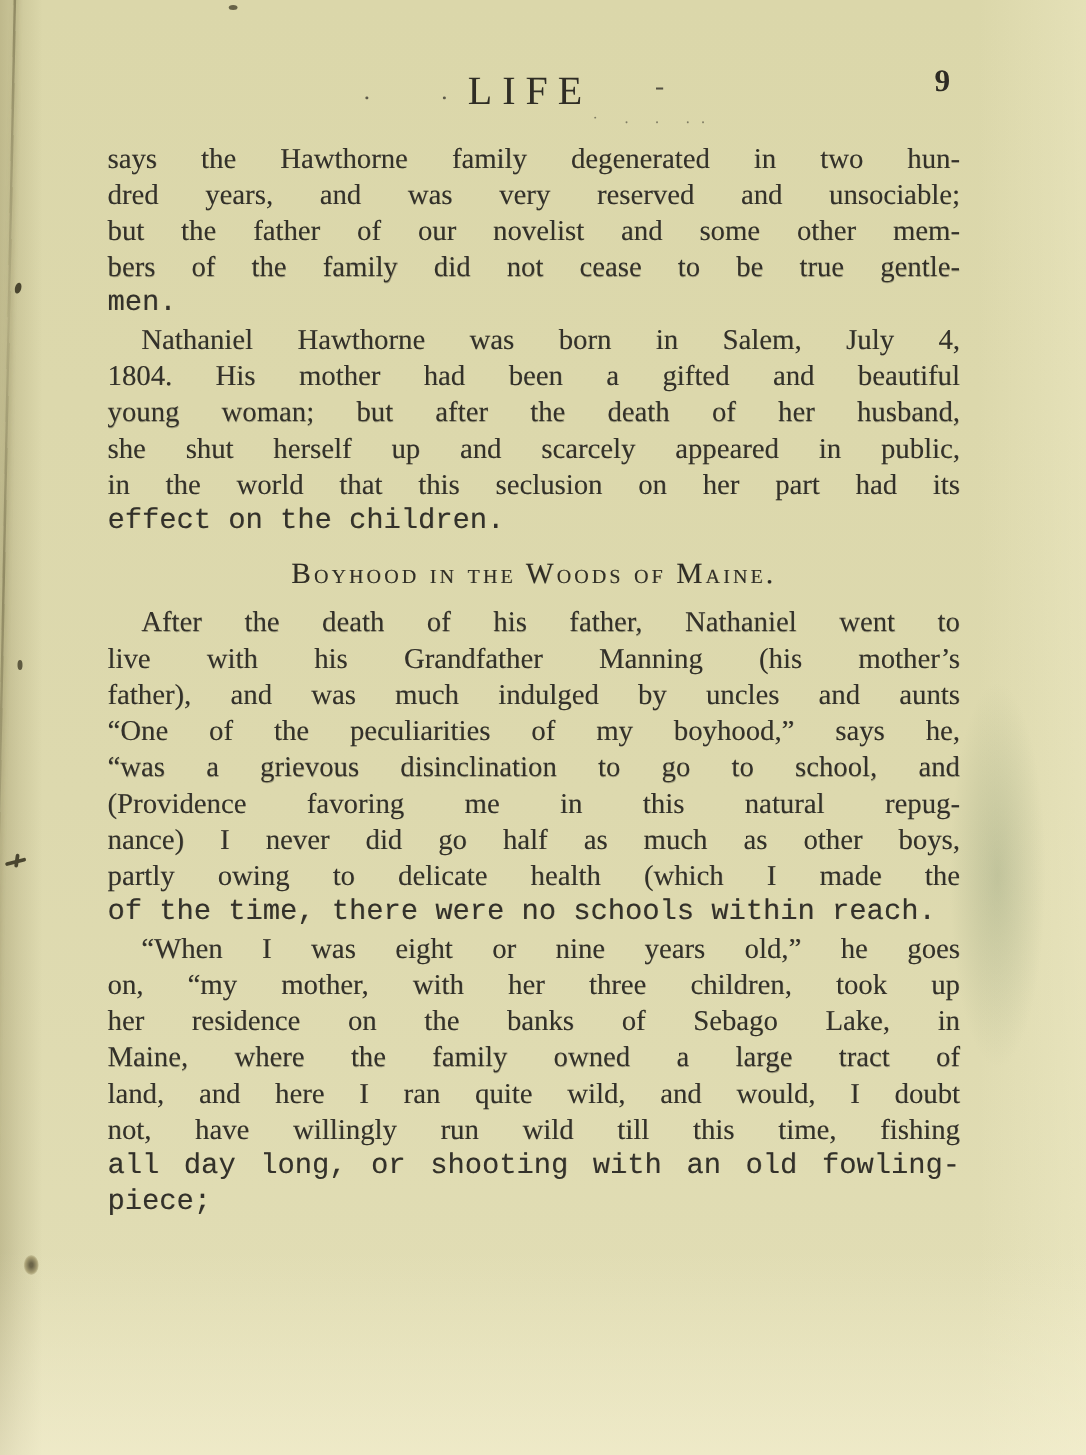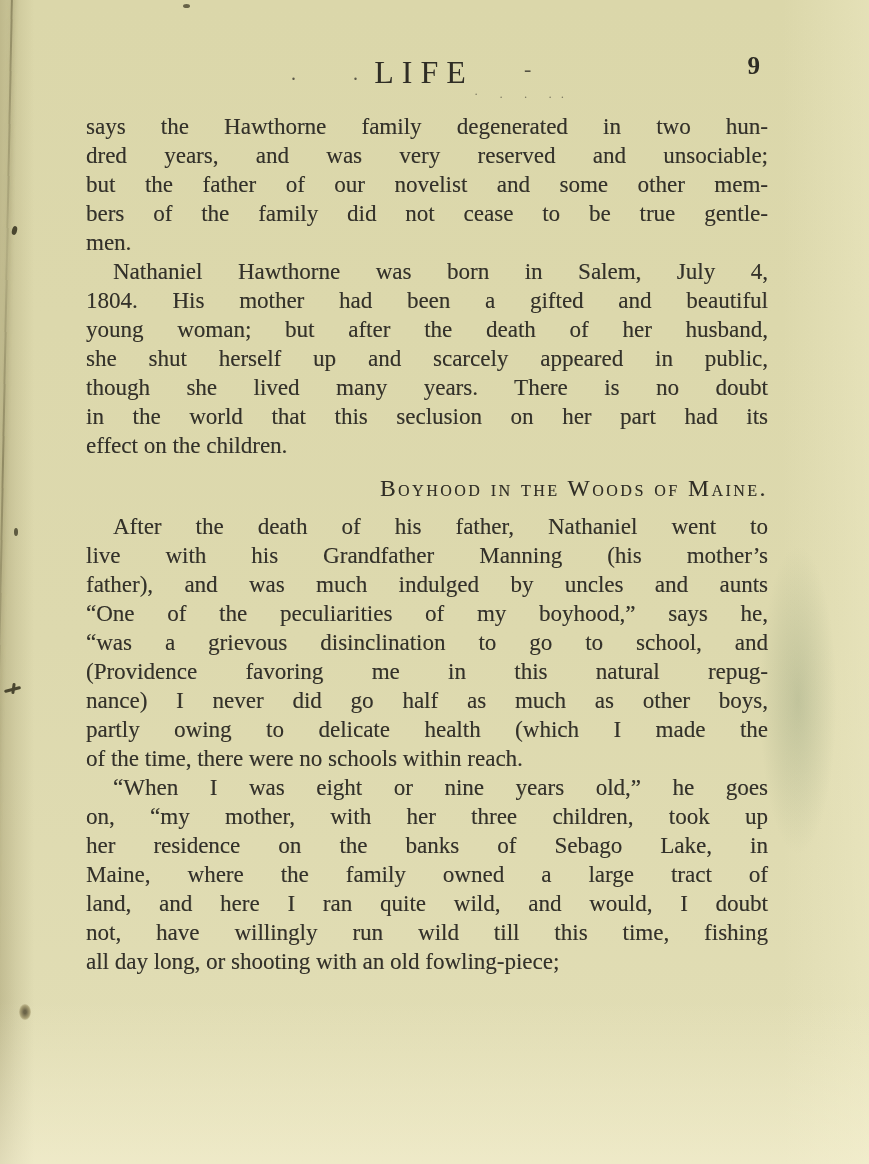--- a/index.html
+++ b/index.html
@@ -48,24 +48,24 @@
   .smudge{position:absolute;left:388px;top:34px;font-size:13px;letter-spacing:9px;opacity:.55;}
   .page-number{position:absolute;right:8px;top:0px;font-size:25px;font-weight:bold;color:#2d2b23;}
   
   .body-text{position:absolute;left:86px;top:112px;width:682px;font-size:23px;line-height:29px;}
   .line{
     text-align:justify;text-align-last:justify;
     height:29px;overflow:visible;
     text-shadow:0.3px 0.3px 0 rgba(45,42,32,0.35);
   }
   .line.first{text-indent:27px;}
-  .line.last{text-align-last:left;}
+  .line.last{text-align-last:left;font-family:Liberation Mono, monospace;}
   .section-heading{
     margin:14px 0 9px 0;
-    text-align:right;
+    text-align:center;
     font-variant:small-caps;
     font-size:23.5px;letter-spacing:2.5px;
     color:#302e26;
     text-shadow:0.3px 0.3px 0 rgba(45,42,32,0.35);
   }
 </style>
 </head>
 <body>
 
 <div class="page">
@@ -91,21 +91,20 @@
         <div class="line">dred years, and was very reserved and unsociable;</div>
         <div class="line">but the father of our novelist and some other mem-</div>
         <div class="line">bers of the family did not cease to be true gentle-</div>
         <div class="line last">men.</div>
       </div>
       <div class="paragraph">
         <div class="line first">Nathaniel Hawthorne was born in Salem, July 4,</div>
         <div class="line">1804. His mother had been a gifted and beautiful</div>
         <div class="line">young woman; but after the death of her husband,</div>
         <div class="line">she shut herself up and scarcely appeared in public,</div>
-        <div class="line">though she lived many years. There is no doubt</div>
         <div class="line">in the world that this seclusion on her part had its</div>
         <div class="line last">effect on the children.</div>
       </div>
       <div class="section-heading">Boyhood in the Woods of Maine.</div>
       <div class="paragraph">
         <div class="line first">After the death of his father, Nathaniel went to</div>
         <div class="line">live with his Grandfather Manning (his mother’s</div>
         <div class="line">father), and was much indulged by uncles and aunts</div>
         <div class="line">“One of the peculiarities of my boyhood,” says he,</div>
         <div class="line">“was a grievous disinclination to go to school, and</div>

